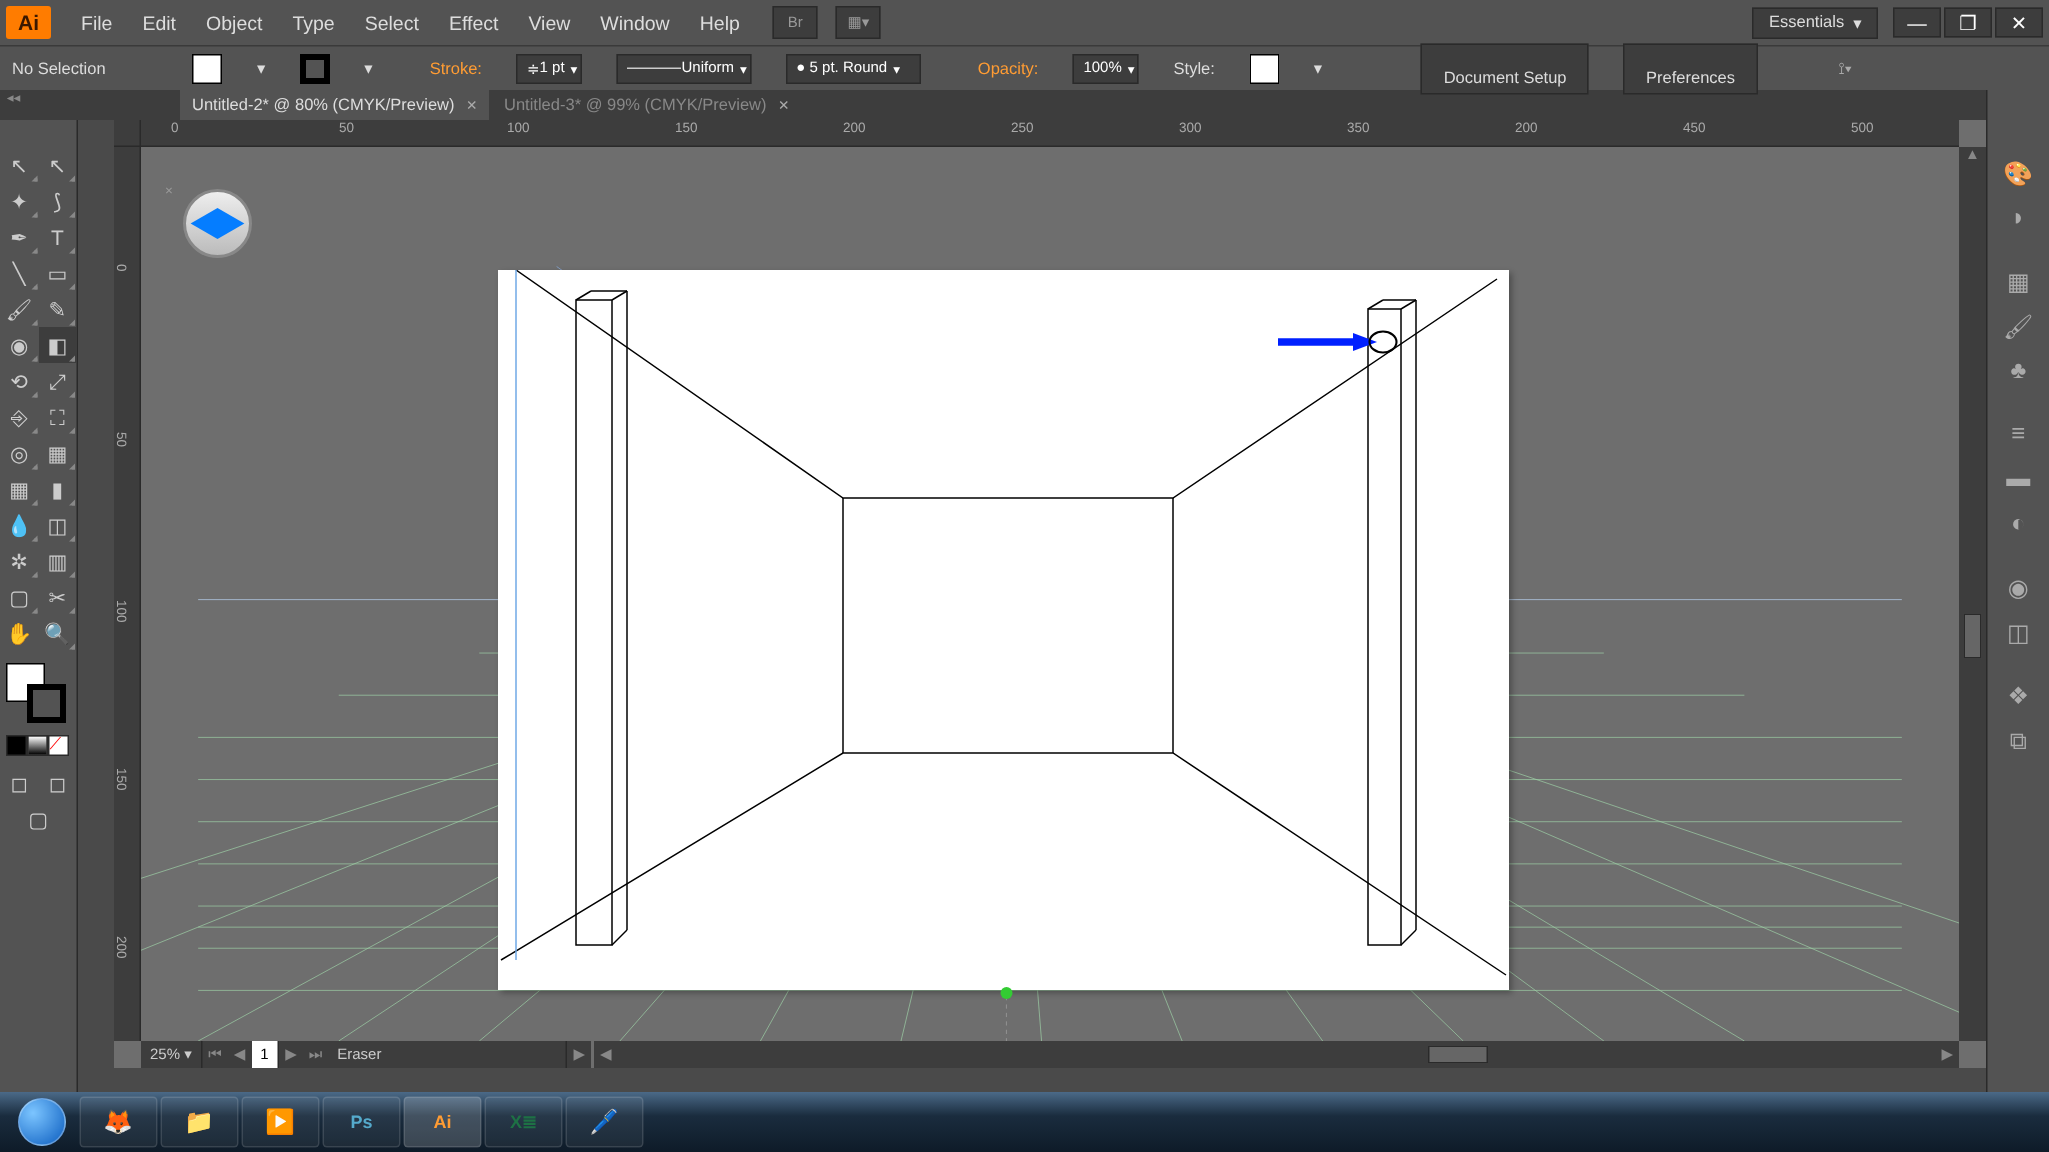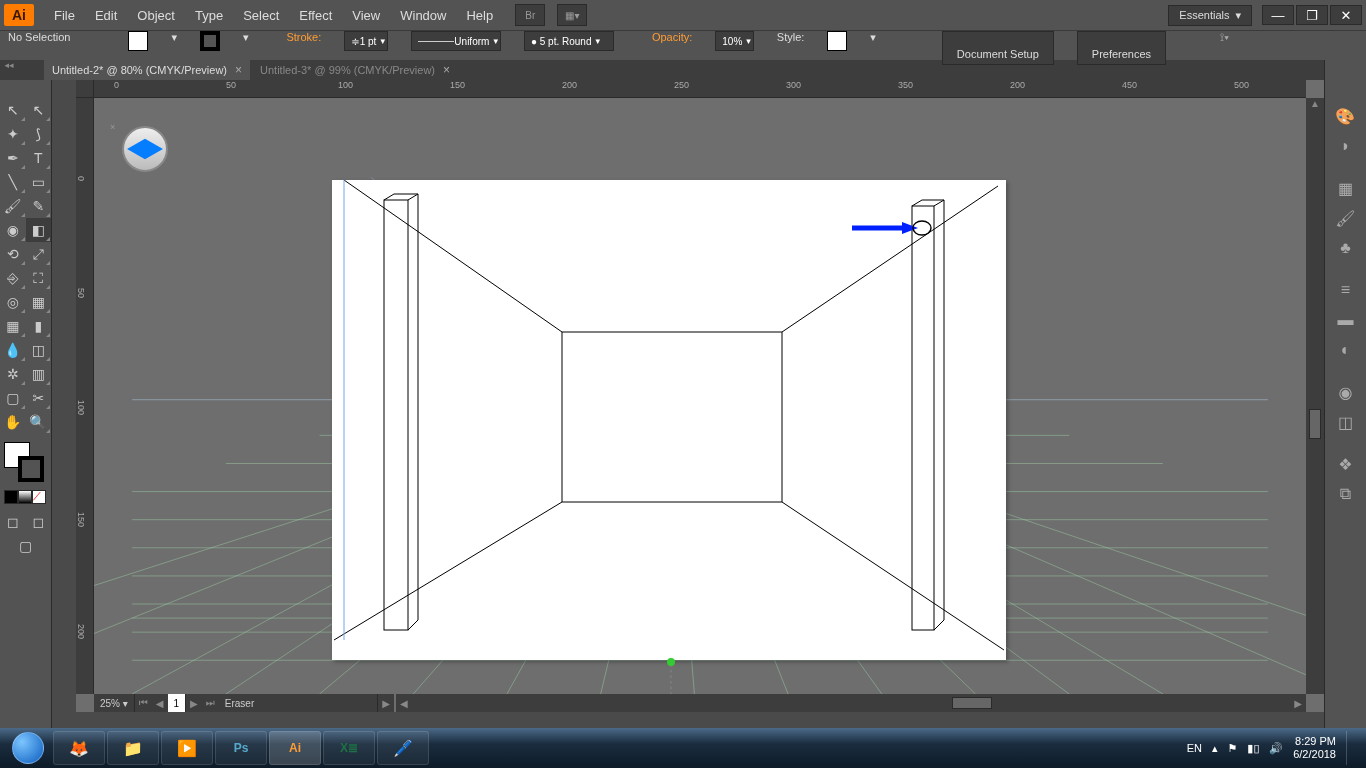--- a/index.html
+++ b/index.html
@@ -3,28 +3,28 @@
 <meta charset="utf-8">
 <style>
 * { margin: 0; padding: 0; box-sizing: border-box; font-family: "Segoe UI", Tahoma, sans-serif; user-select: none; }
 body { width: 1366px; height: 768px; background: #4a4a4a; overflow: hidden; position: relative; }
 .menubar { height: 30px; background: #535353; display: flex; align-items: center; padding: 0 4px; }
 .app-logo { width: 30px; height: 22px; background: #ff7c00; color: #3a1800; font-weight: bold; font-size: 14px; display: flex; align-items: center; justify-content: center; border-radius: 2px; margin-right: 10px; }
 .menu-item { color: #ddd; font-size: 13px; padding: 4px 10px; cursor: default; }
 .essentials-btn { margin-left: auto; color: #ddd; font-size: 11px; padding: 3px 10px; background: #3d3d3d; border: 1px solid #2a2a2a; display: flex; align-items: center; gap: 6px; }
 .win-controls { display: flex; margin-left: 8px; }
 .win-btn { width: 32px; height: 20px; background: #3d3d3d; color: #fff; font-size: 13px; display: flex; align-items: center; justify-content: center; margin-left: 2px; border: 1px solid #2a2a2a; }
-.control-bar { height: 30px; background: #535353; border-top: 1px solid #3a3a3a; display: flex; align-items: flex-start; padding: 0 8px; gap: 23px; font-size: 11px; color: #ddd; }
+.control-bar { height: 30px; background: #535353; border-top: 1px solid #3a3a3a; display: flex; align-items: center; padding: 0 8px; gap: 23px; font-size: 11px; color: #ddd; }
 .ctrl-label { color: #ddd; }
 .ctrl-label.orange { color: #ff9c33; margin-left: 15px; }
 .ctrl-swatch { width: 20px; height: 20px; border: 1px solid #000; }
 .ctrl-dropdown { display: inline-flex; align-items: center; background: #3d3d3d; border: 1px solid #2a2a2a; height: 20px; padding: 0 2px 0 6px; color: #fff; font-size: 10px; }
 .ctrl-dropdown .caret { margin-left: 4px; font-size: 9px; }
 .btn-flat { background: #3d3d3d; border: 1px solid #2a2a2a; color: #ddd; height: 20px; padding: 16px 14px; font-size: 11px; }
-.tabs-bar { height: 20px; background: #3d3d3d; display: flex; align-items: flex-end; padding-left: 44px; }
+.tabs-bar { height: 20px; background: #3d3d3d; display: flex; align-items: flex-end; padding-left: 120px; }
 .doc-tab { background: #535353; color: #ddd; font-size: 11px; padding: 3px 8px; display: flex; align-items: center; gap: 8px; margin-right: 2px; }
 .doc-tab.inactive { background: #3d3d3d; color: #888; }
 .tab-close { color: #aaa; font-size: 12px; }
 .workspace { position: absolute; top: 80px; left: 76px; right: 42px; bottom: 56px; background: #6e6e6e; }
 .ruler-h { position: absolute; top: 0; left: 18px; right: 18px; height: 18px; background: #3d3d3d; border-bottom: 1px solid #2a2a2a; overflow: hidden; }
 .ruler-v { position: absolute; top: 18px; left: 0; bottom: 18px; width: 18px; background: #3d3d3d; border-right: 1px solid #2a2a2a; overflow: hidden; }
 .ruler-corner { position: absolute; top: 0; left: 0; width: 18px; height: 18px; background: #3d3d3d; border-right: 1px solid #2a2a2a; border-bottom: 1px solid #2a2a2a; }
 .ruler-tick { position: absolute; color: #aaa; font-size: 9px; }
 .canvas-area { position: absolute; top: 18px; left: 18px; right: 18px; bottom: 18px; overflow: hidden; }
 .artboard { position: absolute; left: 238px; top: 82px; width: 674px; height: 480px; background: #fff; box-shadow: 2px 2px 4px rgba(0,0,0,0.3); }
@@ -107,21 +107,21 @@
       <span>Uniform</span>
       <span class="caret">▾</span>
     </div>
   <div class="ctrl-dropdown" style="width:90px">
       <span>●&nbsp;</span>
       <span>5 pt. Round</span>
       <span class="caret">▾</span>
     </div>
   <span class="ctrl-label orange">Opacity:</span>
   <div class="ctrl-dropdown">
-      <span>10%</span>
+      <span>100%</span>
       <span class="caret">▾</span>
     </div>
   <span class="ctrl-label">Style:</span>
   <div class="ctrl-swatch" style="background:#fff"></div>
   <span>▾</span>
   <div style="width:20px"></div>
   <button class="btn-flat">Document Setup</button>
   <button class="btn-flat">Preferences</button>
   <div style="width:8px"></div>
   <span style="color:#aaa">⟟▾</span>
@@ -388,25 +388,13 @@
   <div class="start-btn">
       <div class="start-orb"></div>
     </div>
   <div class="task-icon">🦊</div>
   <div class="task-icon">📁</div>
   <div class="task-icon">▶️</div>
   <div class="task-icon" style="color:#5ac;font-weight:bold;font-size:12px">Ps</div>
   <div class="task-icon active" style="color:#ff9c33;font-weight:bold;font-size:12px">Ai</div>
   <div class="task-icon" style="color:#1e7145;font-weight:bold;font-size:12px">X≣</div>
   <div class="task-icon">🖊️</div>
-  <div class="systray">
-    <span>EN</span>
-    <span>▴</span>
-    <span>⚑</span>
-    <span>▮▯</span>
-    <span>🔊</span>
-    <div class="systray-clock">
-      <div>8:29 PM</div>
-      <div>6/2/2018</div>
-    </div>
-    <div style="width:8px;height:34px;border-left:1px solid rgba(255,255,255,0.2)"></div>
-  </div>
 </div>
 
 </body></html>

